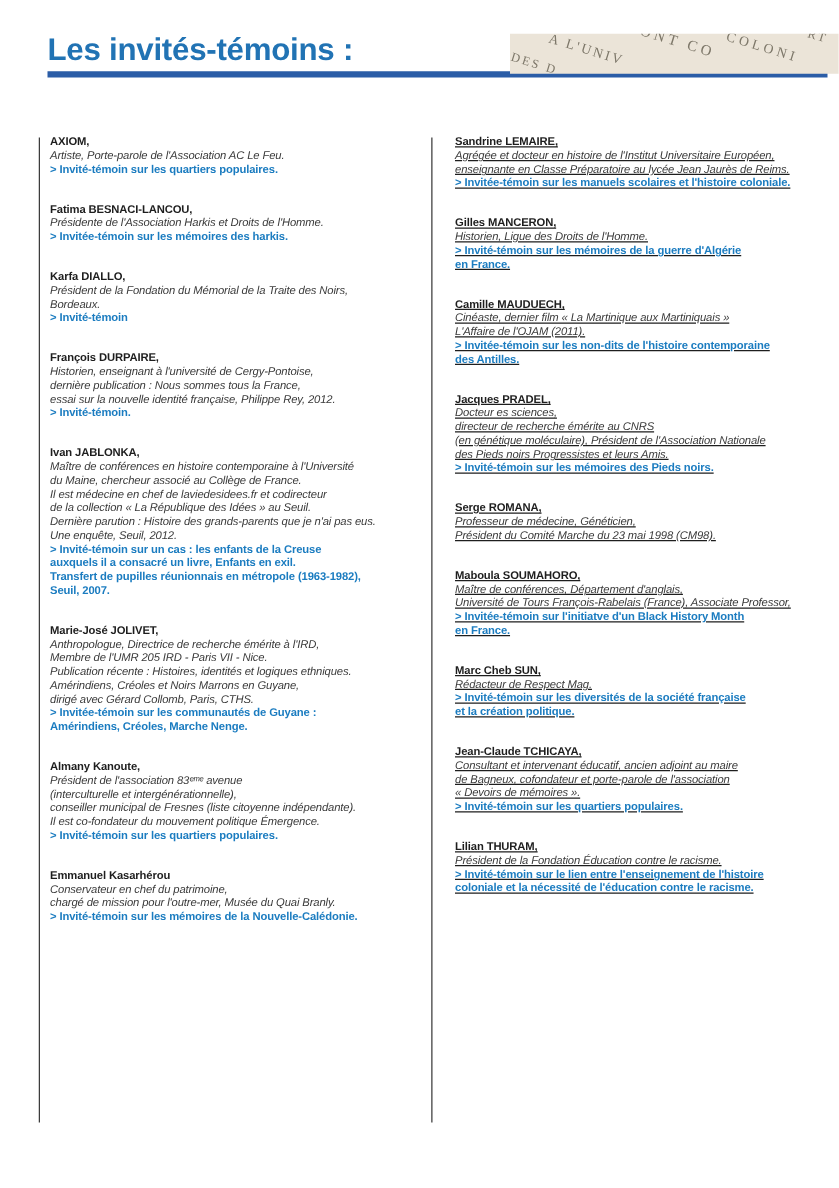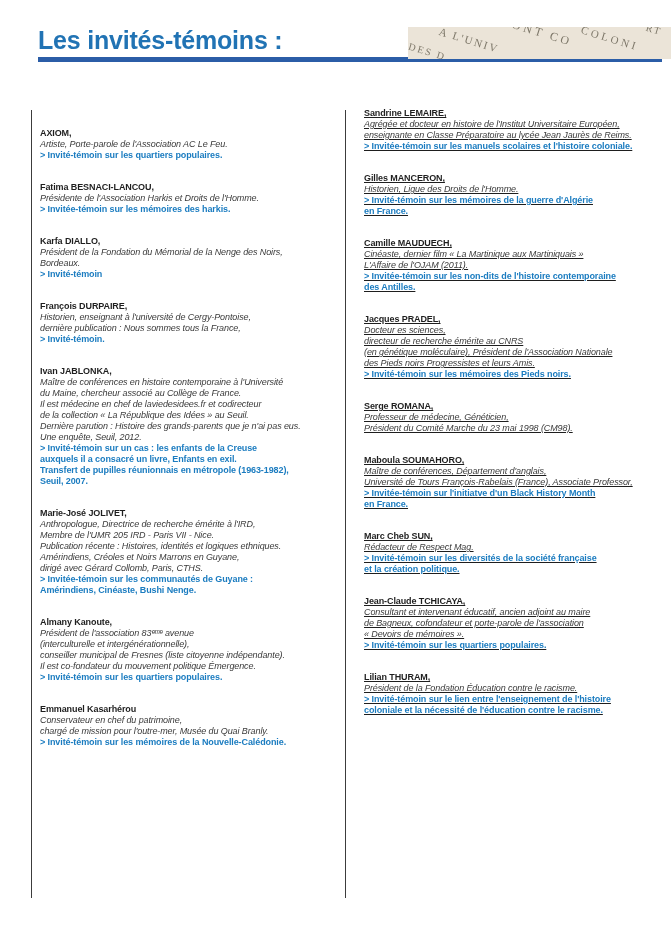--- a/index.html
+++ b/index.html
@@ -35,21 +35,21 @@
   .stamp span:nth-child(4){left:172px;top:5px;font-size:11px;letter-spacing:3px;}  
   .stamp span:nth-child(5){left:238px;top:-3px;font-size:10px;letter-spacing:2px;} 
 
   
   .divider{position:absolute;top:110px;width:1px;height:788px;background:#3c3c3c;}
   .divider-left{left:31px;}
   .divider-right{left:345px;}
 
   
   .col{position:absolute;top:108px;font-size:9px;line-height:11px;letter-spacing:-0.1px;}
-  .col-left{left:40px;width:302px;margin-top:20px;}
+  .col-left{left:40px;width:302px;}
   .col-right{left:364px;width:312px;text-decoration:underline;}
   .entry{margin:0 0 21px 0;}
   .entry .name{font-weight:bold;color:#1e1e1e;}
   .entry .bio-line{font-style:italic;color:#3a3a3a;}
   .entry .note-line{font-weight:bold;color:#1b7cc0;}
 </style>
 </head>
 <body>
 
 <div class="page">
@@ -75,28 +75,29 @@
         <div class="bio-line">Artiste, Porte-parole de l'Association AC Le Feu.</div>
         <div class="note-line">&gt; Invité-témoin sur les quartiers populaires.</div>
       </div>
       <div class="entry">
         <div class="name">Fatima BESNACI-LANCOU,</div>
         <div class="bio-line">Présidente de l'Association Harkis et Droits de l'Homme.</div>
         <div class="note-line">&gt; Invitée-témoin sur les mémoires des harkis.</div>
       </div>
       <div class="entry">
         <div class="name">Karfa DIALLO,</div>
-        <div class="bio-line">Président de la Fondation du Mémorial de la Nenge des Noirs,</div>
+        <div class="bio-line">Président de la Fondation du Mémorial de la Traite des Noirs,</div>
         <div class="bio-line">Bordeaux.</div>
         <div class="note-line">&gt; Invité-témoin</div>
       </div>
       <div class="entry">
         <div class="name">François DURPAIRE,</div>
         <div class="bio-line">Historien, enseignant à l'université de Cergy-Pontoise,</div>
         <div class="bio-line">dernière publication : Nous sommes tous la France,</div>
+        <div class="bio-line">essai sur la nouvelle identité française, Philippe Rey, 2012.</div>
         <div class="note-line">&gt; Invité-témoin.</div>
       </div>
       <div class="entry">
         <div class="name">Ivan JABLONKA,</div>
         <div class="bio-line">Maître de conférences en histoire contemporaine à l'Université</div>
         <div class="bio-line">du Maine, chercheur associé au Collège de France.</div>
         <div class="bio-line">Il est médecine en chef de laviedesidees.fr et codirecteur</div>
         <div class="bio-line">de la collection « La République des Idées » au Seuil.</div>
         <div class="bio-line">Dernière parution : Histoire des grands-parents que je n'ai pas eus.</div>
         <div class="bio-line">Une enquête, Seuil, 2012.</div>
@@ -106,21 +107,21 @@
         <div class="note-line">Seuil, 2007.</div>
       </div>
       <div class="entry">
         <div class="name">Marie-José JOLIVET,</div>
         <div class="bio-line">Anthropologue, Directrice de recherche émérite à l'IRD,</div>
         <div class="bio-line">Membre de l'UMR 205 IRD - Paris VII -  Nice.</div>
         <div class="bio-line">Publication récente : Histoires, identités et logiques ethniques.</div>
         <div class="bio-line">Amérindiens, Créoles et Noirs Marrons en Guyane,</div>
         <div class="bio-line">dirigé avec Gérard Collomb, Paris, CTHS.</div>
         <div class="note-line">&gt; Invitée-témoin sur les communautés de Guyane :</div>
-        <div class="note-line">Amérindiens, Cinéaste, Bushi Nenge.</div>
+        <div class="note-line">Amérindiens, Créoles, Marche Nenge.</div>
       </div>
       <div class="entry">
         <div class="name">Almany Kanoute,</div>
         <div class="bio-line">Président de l'association 83ᵉᵐᵉ avenue</div>
         <div class="bio-line">(interculturelle et intergénérationnelle),</div>
         <div class="bio-line">conseiller municipal de Fresnes (liste citoyenne indépendante).</div>
         <div class="bio-line">Il est co-fondateur du mouvement politique Émergence.</div>
         <div class="note-line">&gt; Invité-témoin sur les quartiers populaires.</div>
       </div>
       <div class="entry">

